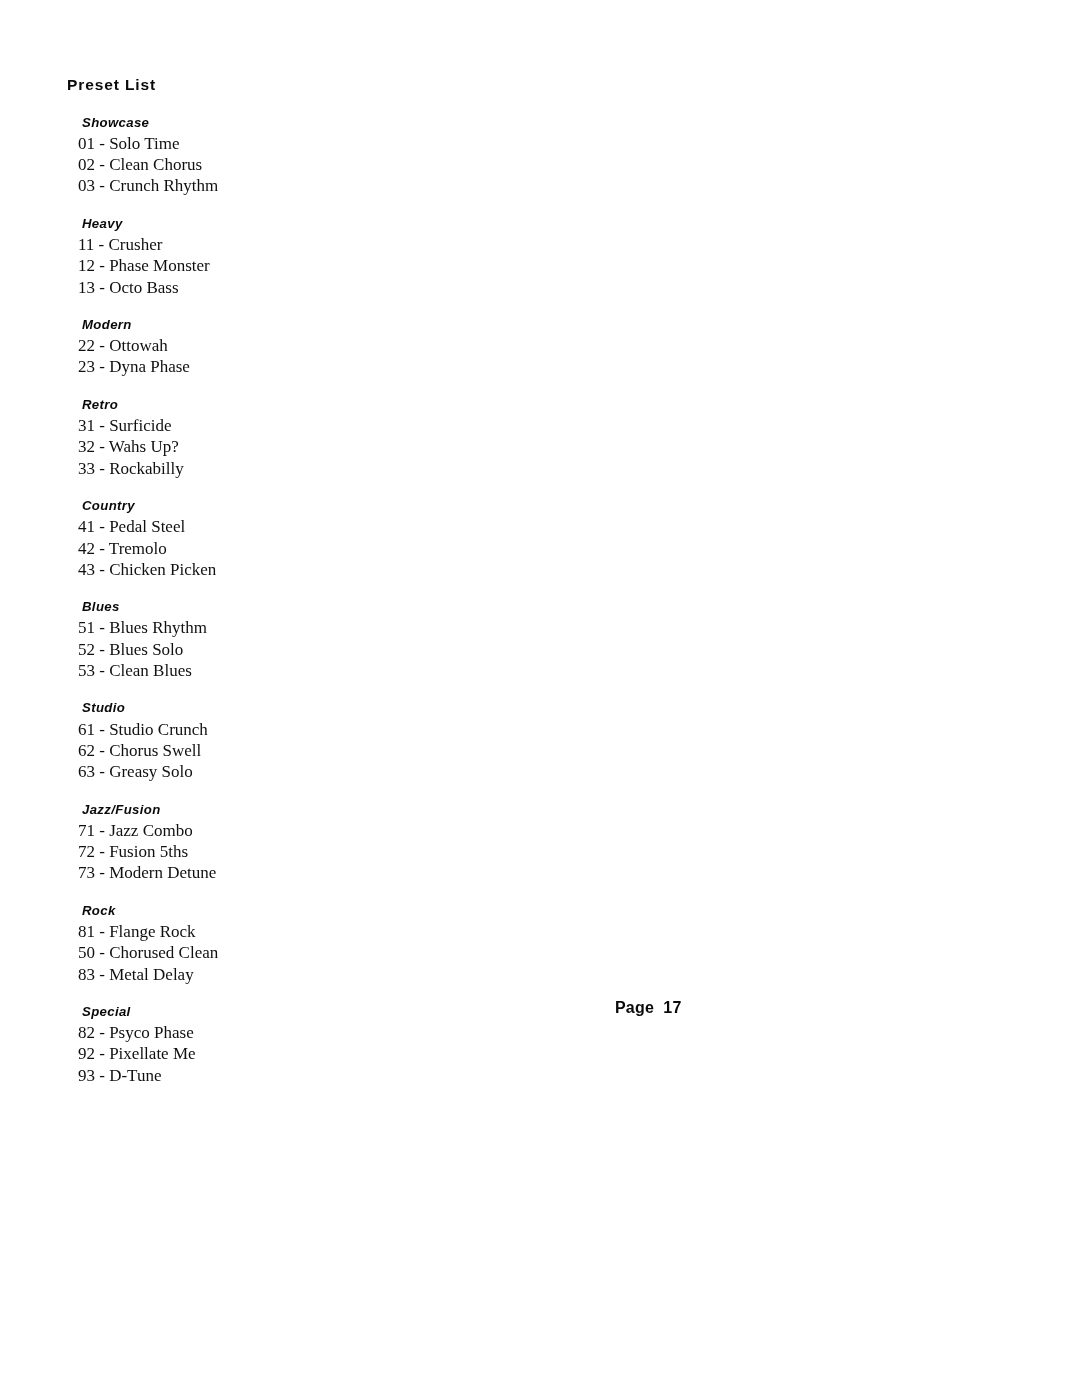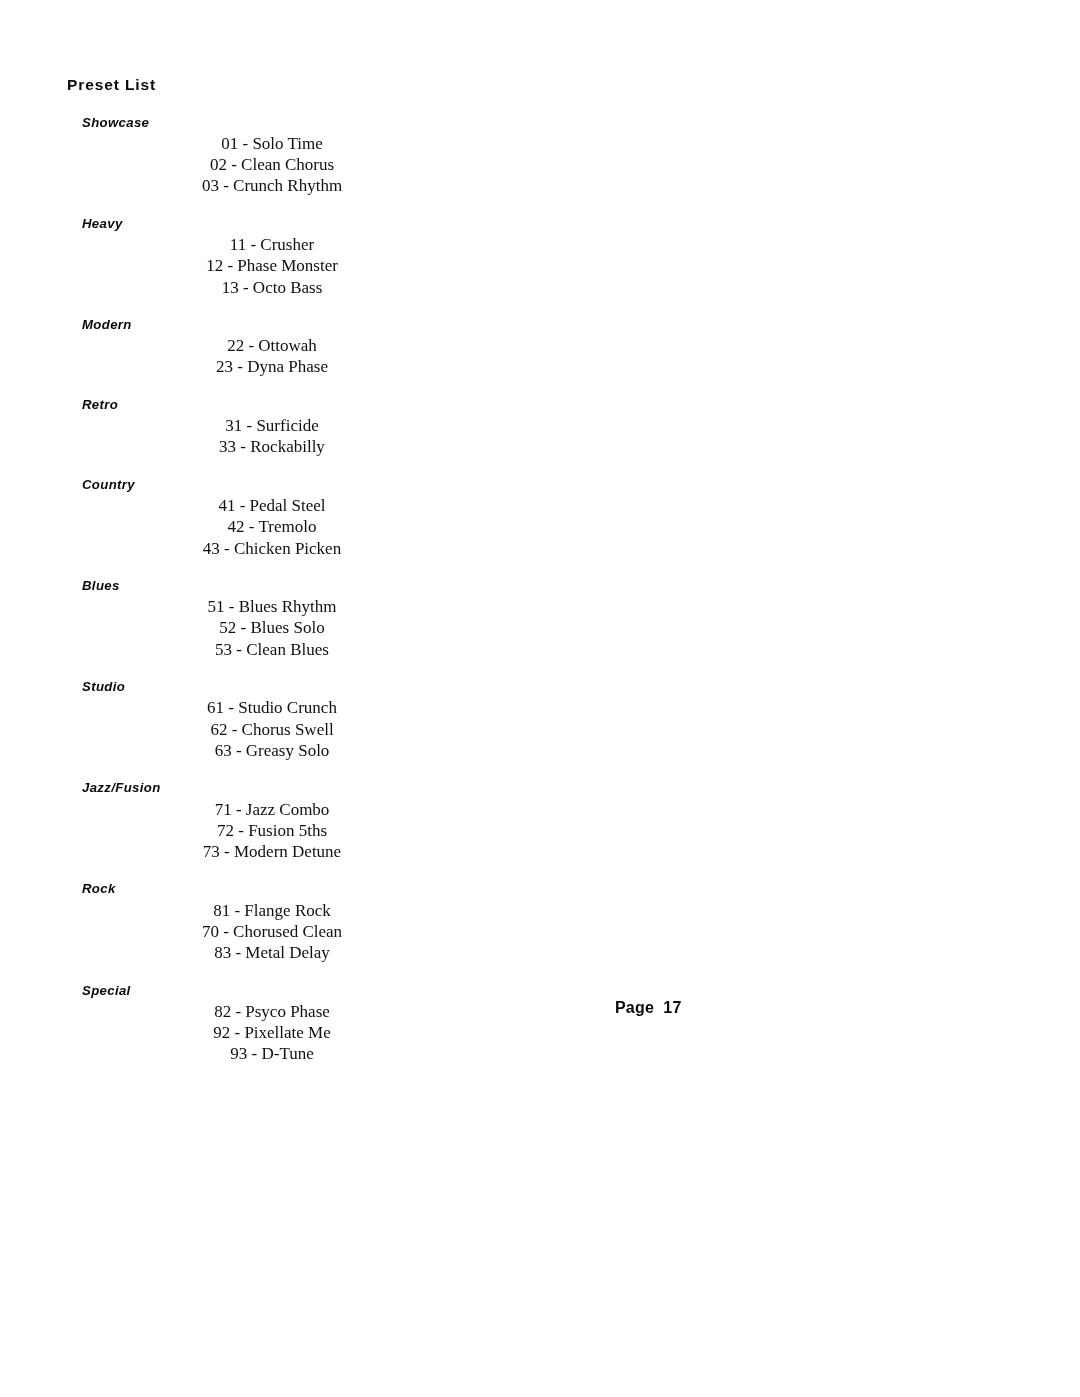--- a/index.html
+++ b/index.html
@@ -55,21 +55,20 @@
     color: #0a0a0a;
   }
 
   .preset-entry {
     font-family: "Liberation Serif", serif;
     font-size: 17px;
     line-height: 21.3px;
     margin: 0;
     color: #101010;
     white-space: pre;
-    text-align: center;
   }
 
   .page-footer {
     position: absolute;
     left: 615px;
     top: 1001px;
     font-family: "Liberation Sans", sans-serif;
     font-weight: bold;
     font-size: 16px;
     letter-spacing: 0.2px;
@@ -101,20 +100,21 @@
           <div class="preset-entry">13 - Octo Bass</div>
         </div>
         <div class="category-group">
           <div class="category-header">Modern</div>
           <div class="preset-entry">22 - Ottowah</div>
           <div class="preset-entry">23 - Dyna Phase</div>
         </div>
         <div class="category-group">
           <div class="category-header">Retro</div>
           <div class="preset-entry">31 - Surficide</div>
+          <div class="preset-entry">32 - Wahs Up?</div>
           <div class="preset-entry">33 - Rockabilly</div>
         </div>
         <div class="category-group">
           <div class="category-header">Country</div>
           <div class="preset-entry">41 - Pedal Steel</div>
           <div class="preset-entry">42 - Tremolo</div>
           <div class="preset-entry">43 - Chicken Picken</div>
         </div>
         <div class="category-group">
           <div class="category-header">Blues</div>
@@ -130,21 +130,21 @@
         </div>
         <div class="category-group">
           <div class="category-header">Jazz/Fusion</div>
           <div class="preset-entry">71 - Jazz Combo</div>
           <div class="preset-entry">72 - Fusion 5ths</div>
           <div class="preset-entry">73 - Modern Detune</div>
         </div>
         <div class="category-group">
           <div class="category-header">Rock</div>
           <div class="preset-entry">81 - Flange Rock</div>
-          <div class="preset-entry">70 - Chorused Clean</div>
+          <div class="preset-entry">50 - Chorused Clean</div>
           <div class="preset-entry">83 - Metal Delay</div>
         </div>
         <div class="category-group">
           <div class="category-header">Special</div>
           <div class="preset-entry">82 - Psyco Phase</div>
           <div class="preset-entry">92 - Pixellate Me</div>
           <div class="preset-entry">93 - D-Tune</div>
         </div>
       </div>
 

